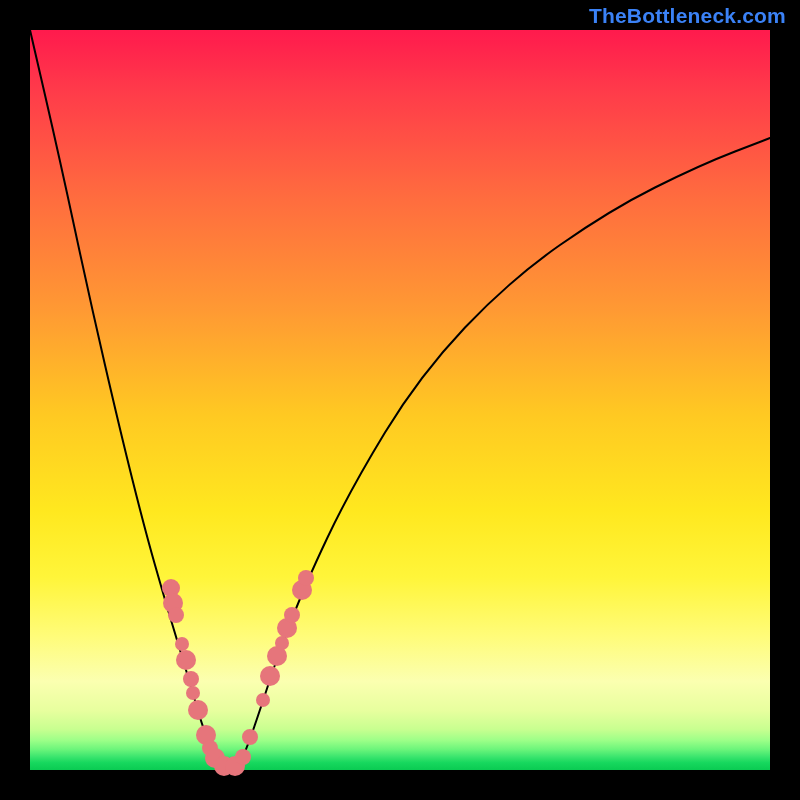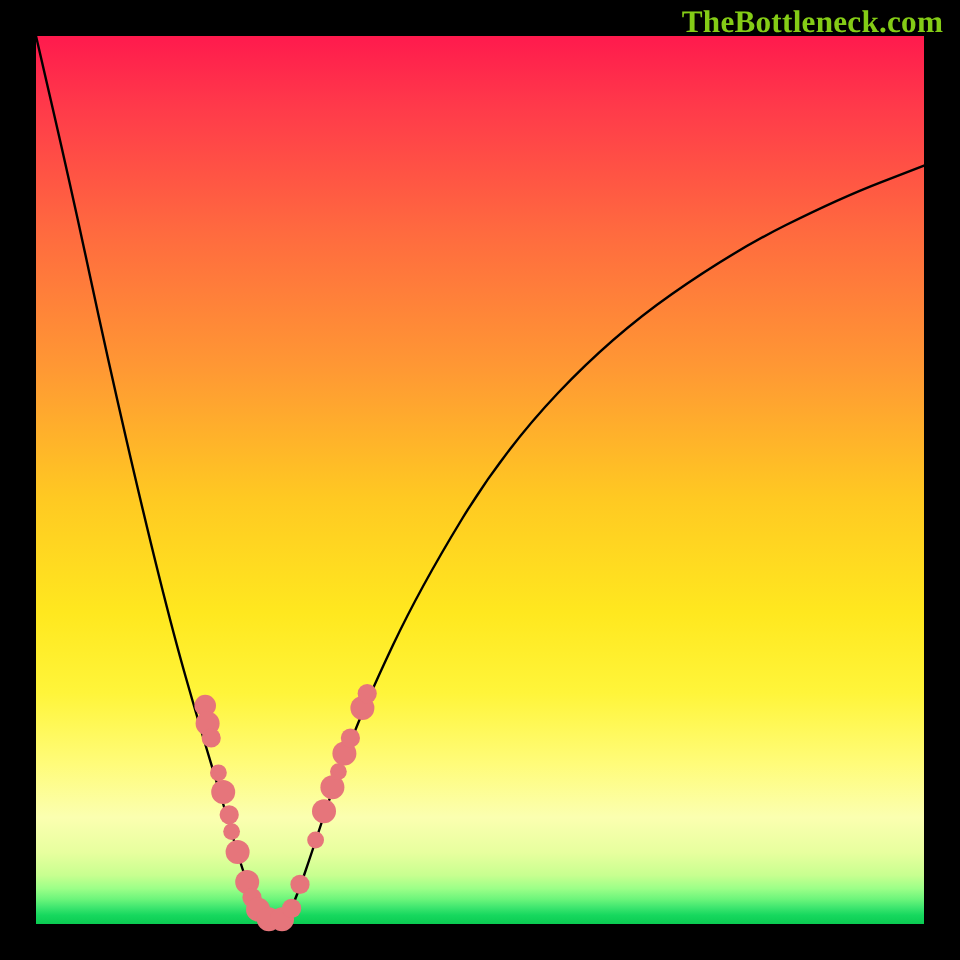--- a/index.html
+++ b/index.html
@@ -43,26 +43,25 @@
       #6cf57b 97.2%,
       #3be56e 98.2%,
       #17d85e 99%,
       #0acb52 100%
     );
   }
   .watermark {
     position: absolute;
     top: 4px;
     right: 14px;
-    font-size: 26px;
+    font-size: 21px;
     font-weight: 600;
-    color: #84cc16;
+    color: #3b82f6;
     letter-spacing: 0.2px;
     user-select: none;
-    font-family: Liberation Serif, serif;
   }
   svg.curves {
     position: absolute;
     top: 0;
     left: 0;
     width: 740px;
     height: 740px;
     overflow: visible;
   }
   .curve {

